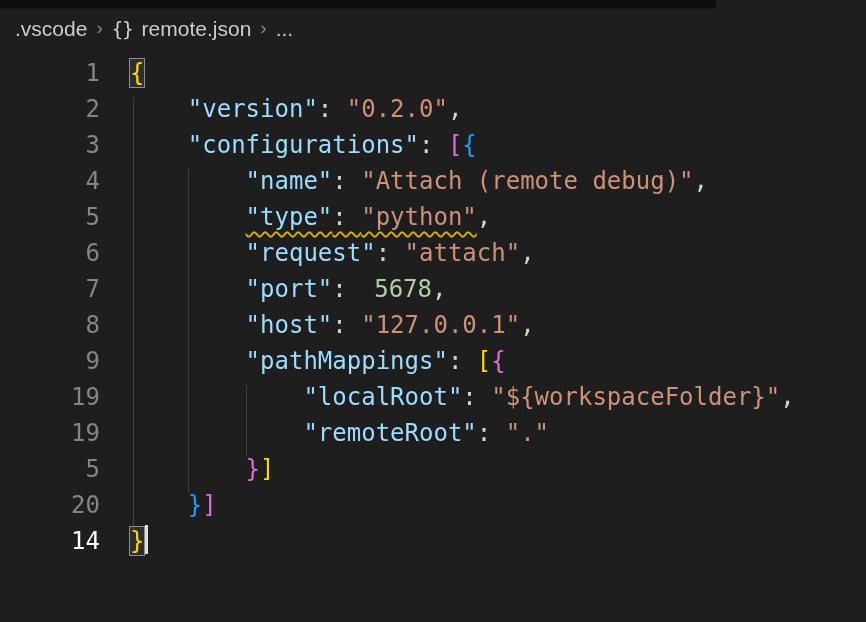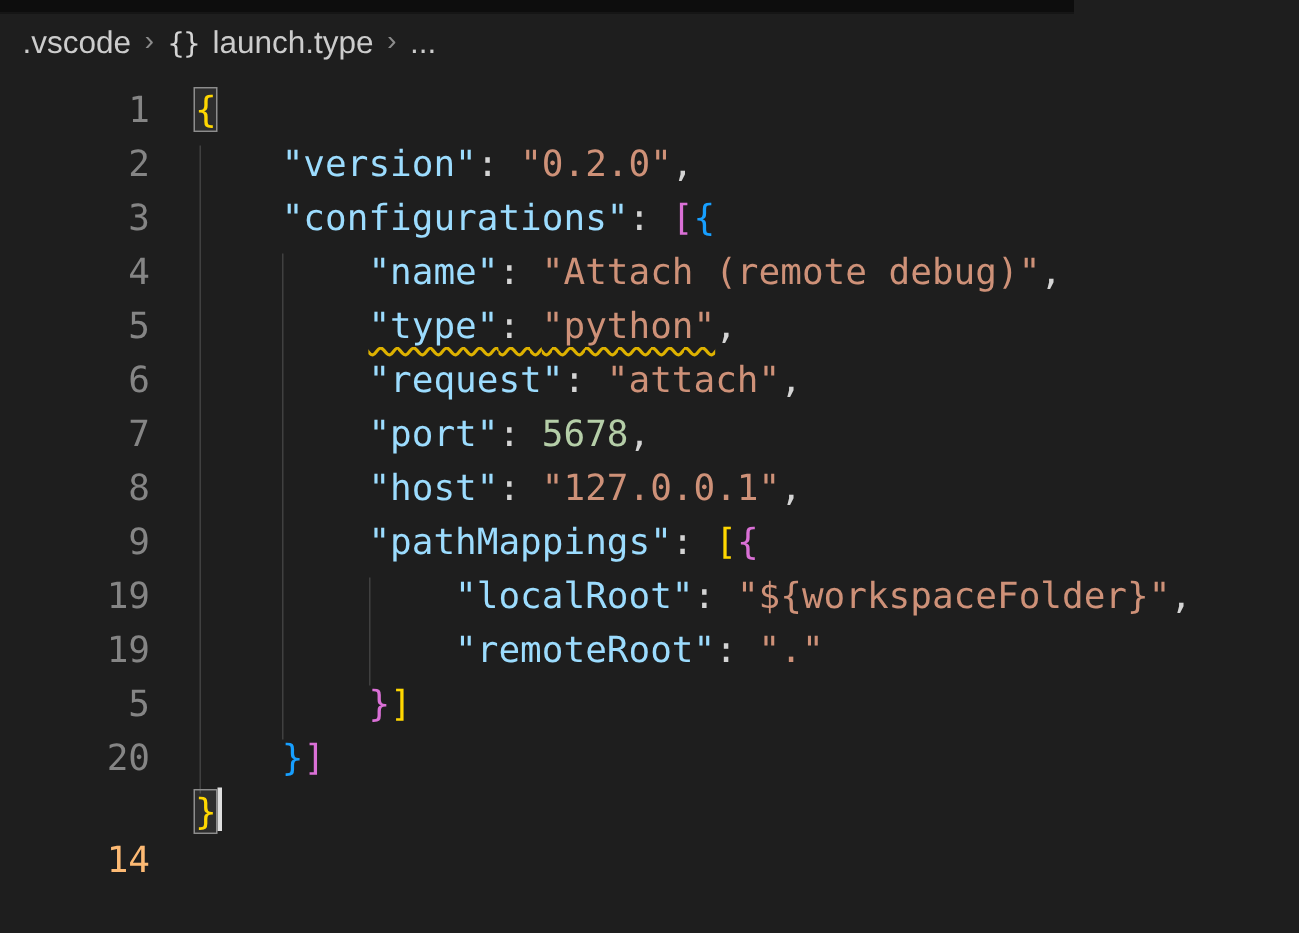--- a/index.html
+++ b/index.html
@@ -19,26 +19,26 @@
   .bc-icon {
     font-family:"DejaVu Sans Mono", monospace; font-size:19px; color:#d4d4d4;
     letter-spacing:-1px;
   }
   .editor { position:relative; height:573px; }
   .gutter {
     position:absolute; top:6px; left:0; width:100px; text-align:right;
     color:#858585; font-size:24px;
   }
   .line-num { height:36px; line-height:36px; }
-  .line-num.active { color:#fdba74;margin-top:32px; }
+  .line-num.active { color:#ffffff; }
   .code { position:relative; margin-left:130px; padding-top:6px; font-size:24px; z-index:1; }
   .code-line { height:36px; line-height:36px; white-space:pre; }
   .tok-key   { color:#9cdcfe; }
   .tok-str   { color:#ce9178; }
-  .tok-num   { color:#b5cea8; }
+  .tok-num   { color:#b5cea8;margin-left:13px; }
   .tok-punct { color:#d4d4d4; }
   .tok-plain { color:#d4d4d4; }
   .tok-b1    { color:#ffd700; }
   .tok-b2    { color:#da70d6; }
   .tok-b3    { color:#179fff; }
   .warn {
     text-decoration: underline wavy #ddb100 1.5px;
     text-underline-offset: 6px;
     text-decoration-skip-ink: none;
   }
@@ -56,21 +56,21 @@
 <body>
 
 <div class="screen">
 
   <div class="tab-strip"></div>
 
   <div class="breadcrumb">
     <span class="bc-item">.vscode</span>
     <span class="bc-sep">›</span>
     <span class="bc-icon">{}</span>
-    <span class="bc-item">launch.type</span>
+    <span class="bc-item">remote.json</span>
     <span class="bc-sep">›</span>
     <span class="bc-item">...</span>
   </div>
 
   <div class="editor">
     <div class="indent-guide guide-0"></div>
     <div class="indent-guide guide-1"></div>
     <div class="indent-guide guide-2"></div>
     <div class="gutter">
         <div class="line-num">1</div>

